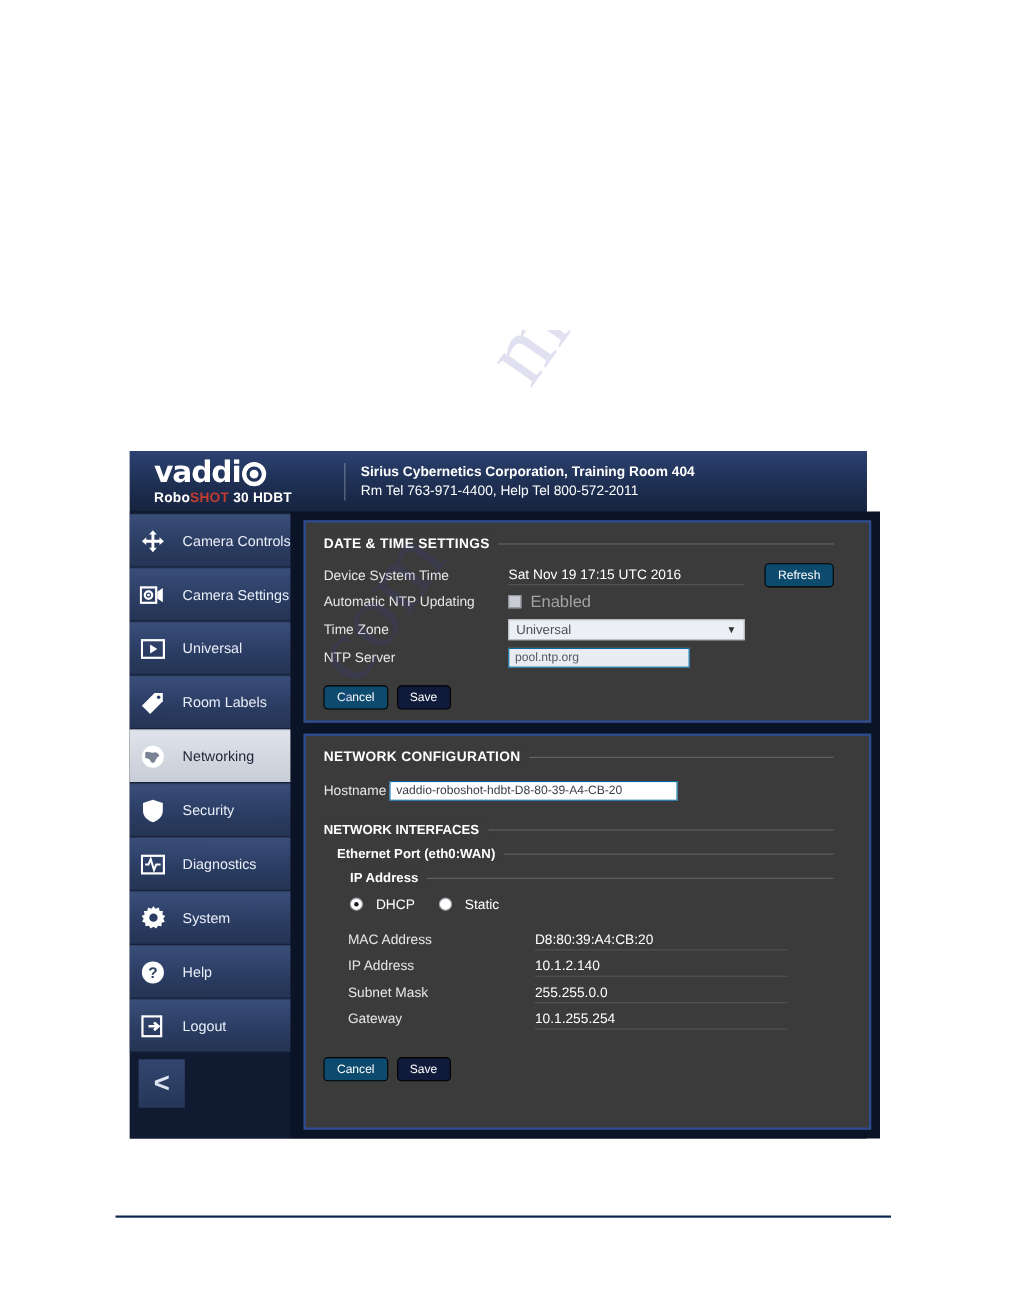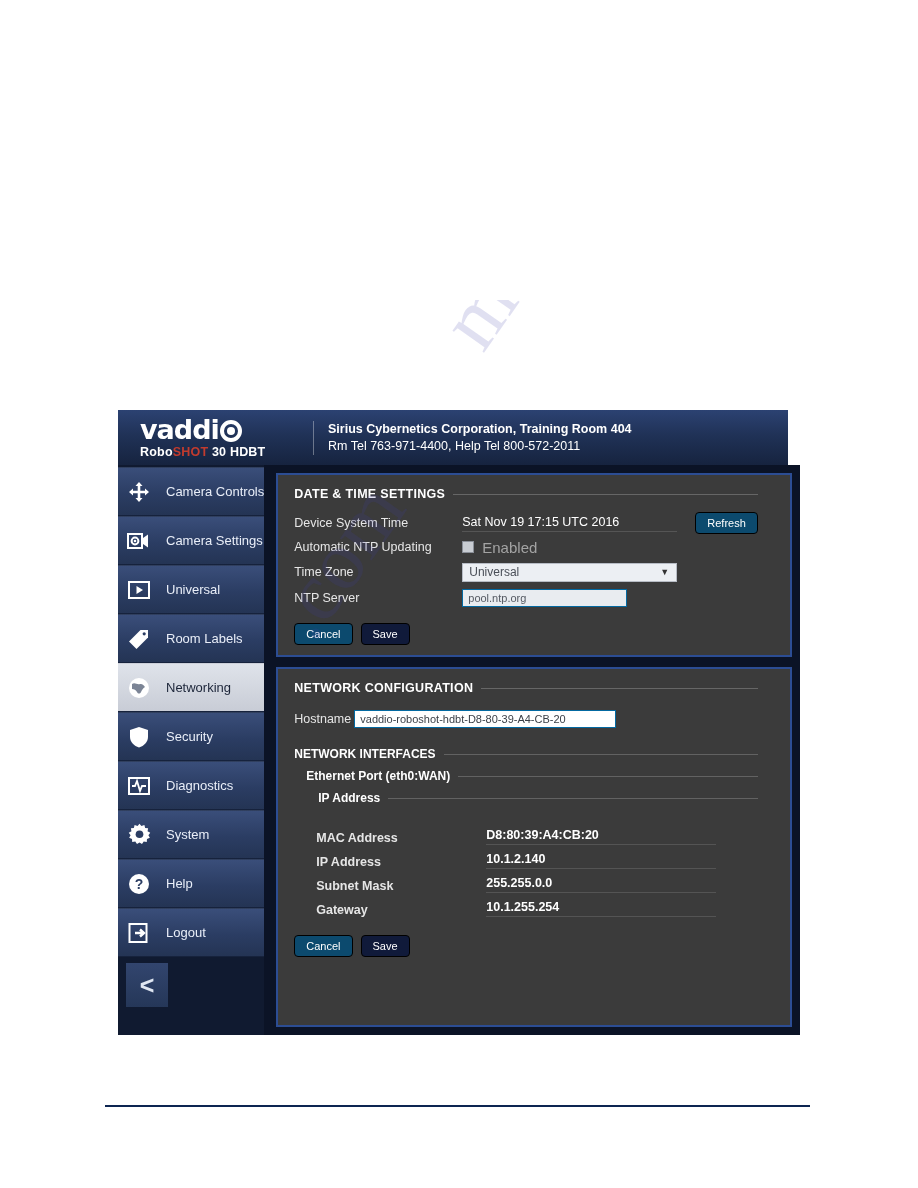--- a/index.html
+++ b/index.html
@@ -188,21 +188,21 @@
     background:#ffffff; border:1px solid #9aa0a8; display:inline-block; margin-right:7px;
     position:relative; cursor:pointer; vertical-align: middle;
   }
   .radio.on::after {
     content:""; position:absolute; left:3px; top:3px; width:4px; height:4px;
     border-radius:50%; background:#1b1b1b;
   }
   .radio-label { color:#ffffff; font-size:12.5px; }
 
   .info-table { margin-top: 16px; margin-left: 22px; }
-  .info-row { display:flex; align-items:flex-end; height: 24px; font-weight: bold; }
+  .info-row { display:flex; align-items:flex-start; height: 24px; }
   .info-label { width: 170px; flex: 0 0 170px; color:#e6e6e6; font-size:12.5px; }
   .info-value {
     color:#ffffff; font-size:12.5px; width: 230px;
     border-bottom: 1px solid #545454; padding-bottom: 2px;
   }
 
   .hr-bottom {
     position:absolute; left: 105px; top: 1105px; width: 705px; height: 2px;
     background:#0d2551; z-index: 5;
   }
@@ -384,20 +384,30 @@
             <div class="form-label" style="width:60px;flex:0 0 60px;">Hostname</div>
             <div class="textinput hostname">vaddio-roboshot-hdbt-D8-80-39-A4-CB-20</div>
           </div>
 
           <div class="sub-title sub-title-rule"><span>NETWORK INTERFACES</span></div>
 
           <div class="sub-title sub-title-rule indent1" style="margin-top:8px;"><span>Ethernet Port (eth0:WAN)</span></div>
 
           <div class="sub-title sub-title-rule indent2" style="margin-top:8px;"><span>IP Address</span></div>
 
+          <div class="radio-row">
+            <span>
+              <span class="radio on"></span>
+              <span class="radio-label">DHCP</span>
+            </span>
+            <span>
+              <span class="radio"></span>
+              <span class="radio-label">Static</span>
+            </span>
+          </div>
 
           <div class="info-table">
             <div class="info-row">
               <div class="info-label">MAC Address</div>
               <div class="info-value">D8:80:39:A4:CB:20</div>
             </div>
             <div class="info-row">
               <div class="info-label">IP Address</div>
               <div class="info-value">10.1.2.140</div>
             </div>

